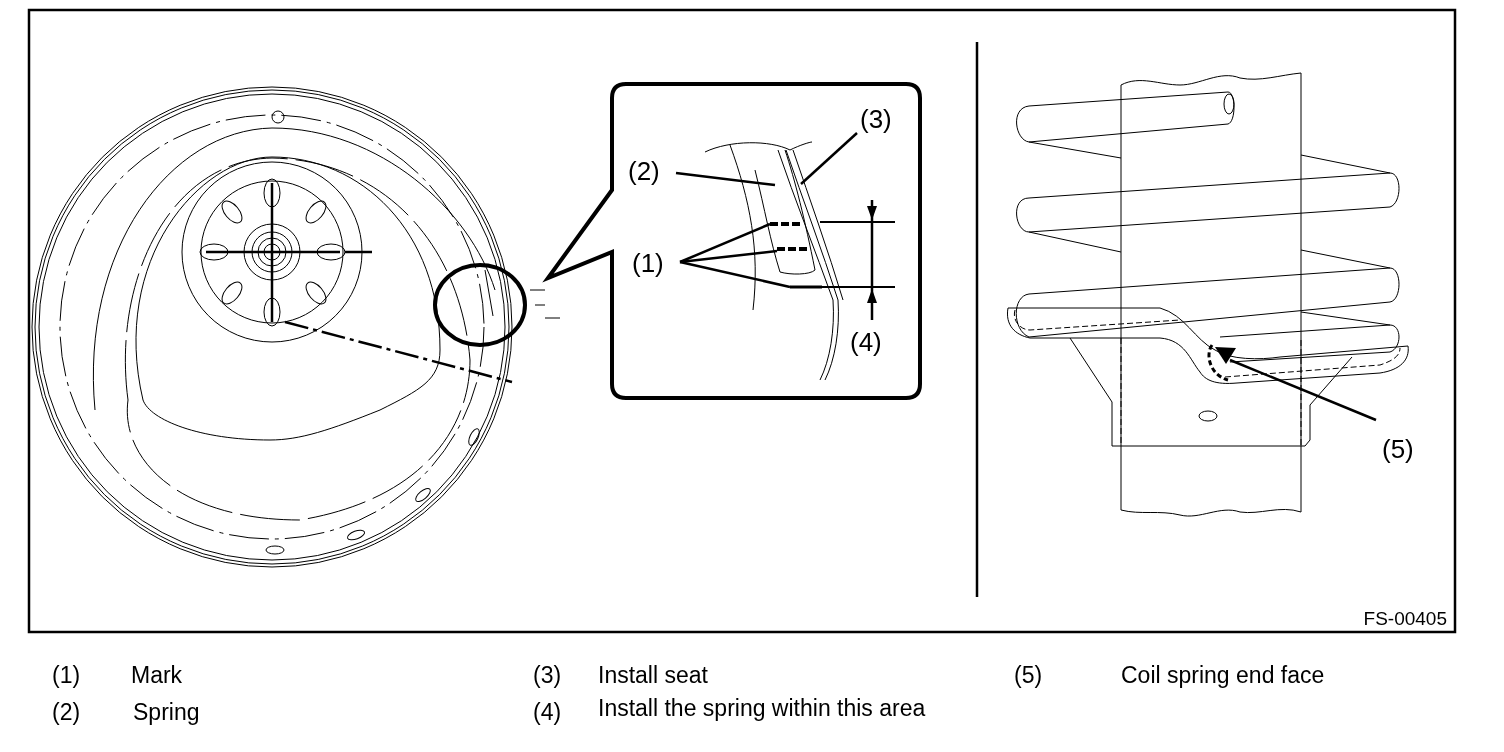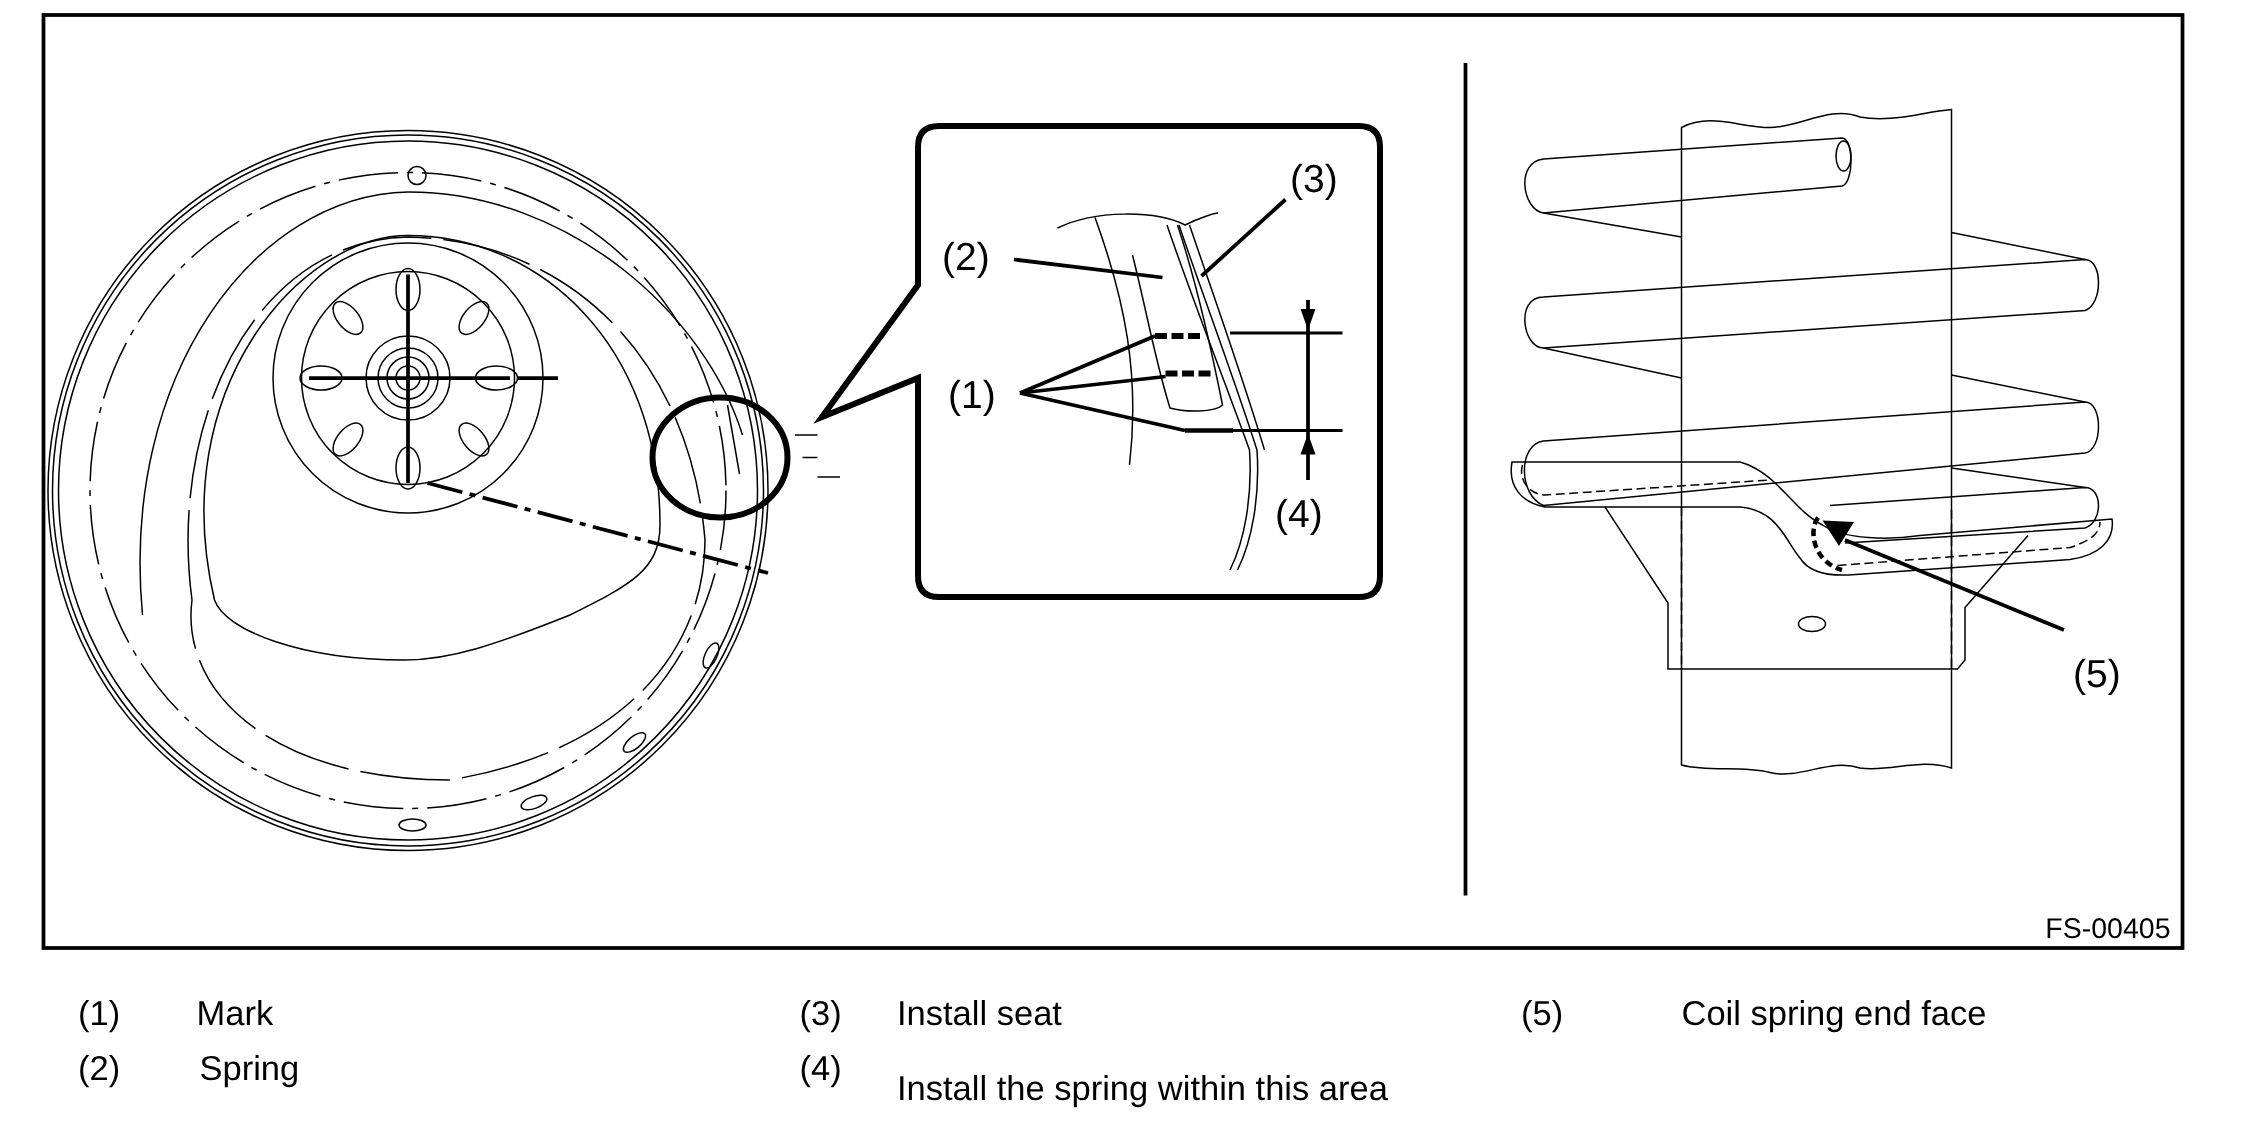--- a/index.html
+++ b/index.html
@@ -140,19 +140,19 @@
   <div>
     <span class="num" style="left:52px; top:39px;">(2)</span>
     <span class="txt" style="left:133px; top:39px;">Spring</span>
   </div>
   <div>
     <span class="num" style="left:533px; top:2px;">(3)</span>
     <span class="txt" style="left:598px; top:2px;">Install seat</span>
   </div>
   <div>
     <span class="num" style="left:533px; top:39px;">(4)</span>
-    <span class="txt" style="left:598px; top:52px;">Install the spring within this area</span>
+    <span class="txt" style="left:598px; top:35px;">Install the spring within this area</span>
   </div>
   <div>
     <span class="num" style="left:1014px; top:2px;">(5)</span>
     <span class="txt" style="left:1079px; top:2px;margin-left:42px;">Coil spring end face</span>
   </div>
 </div>
 
 </body></html>

